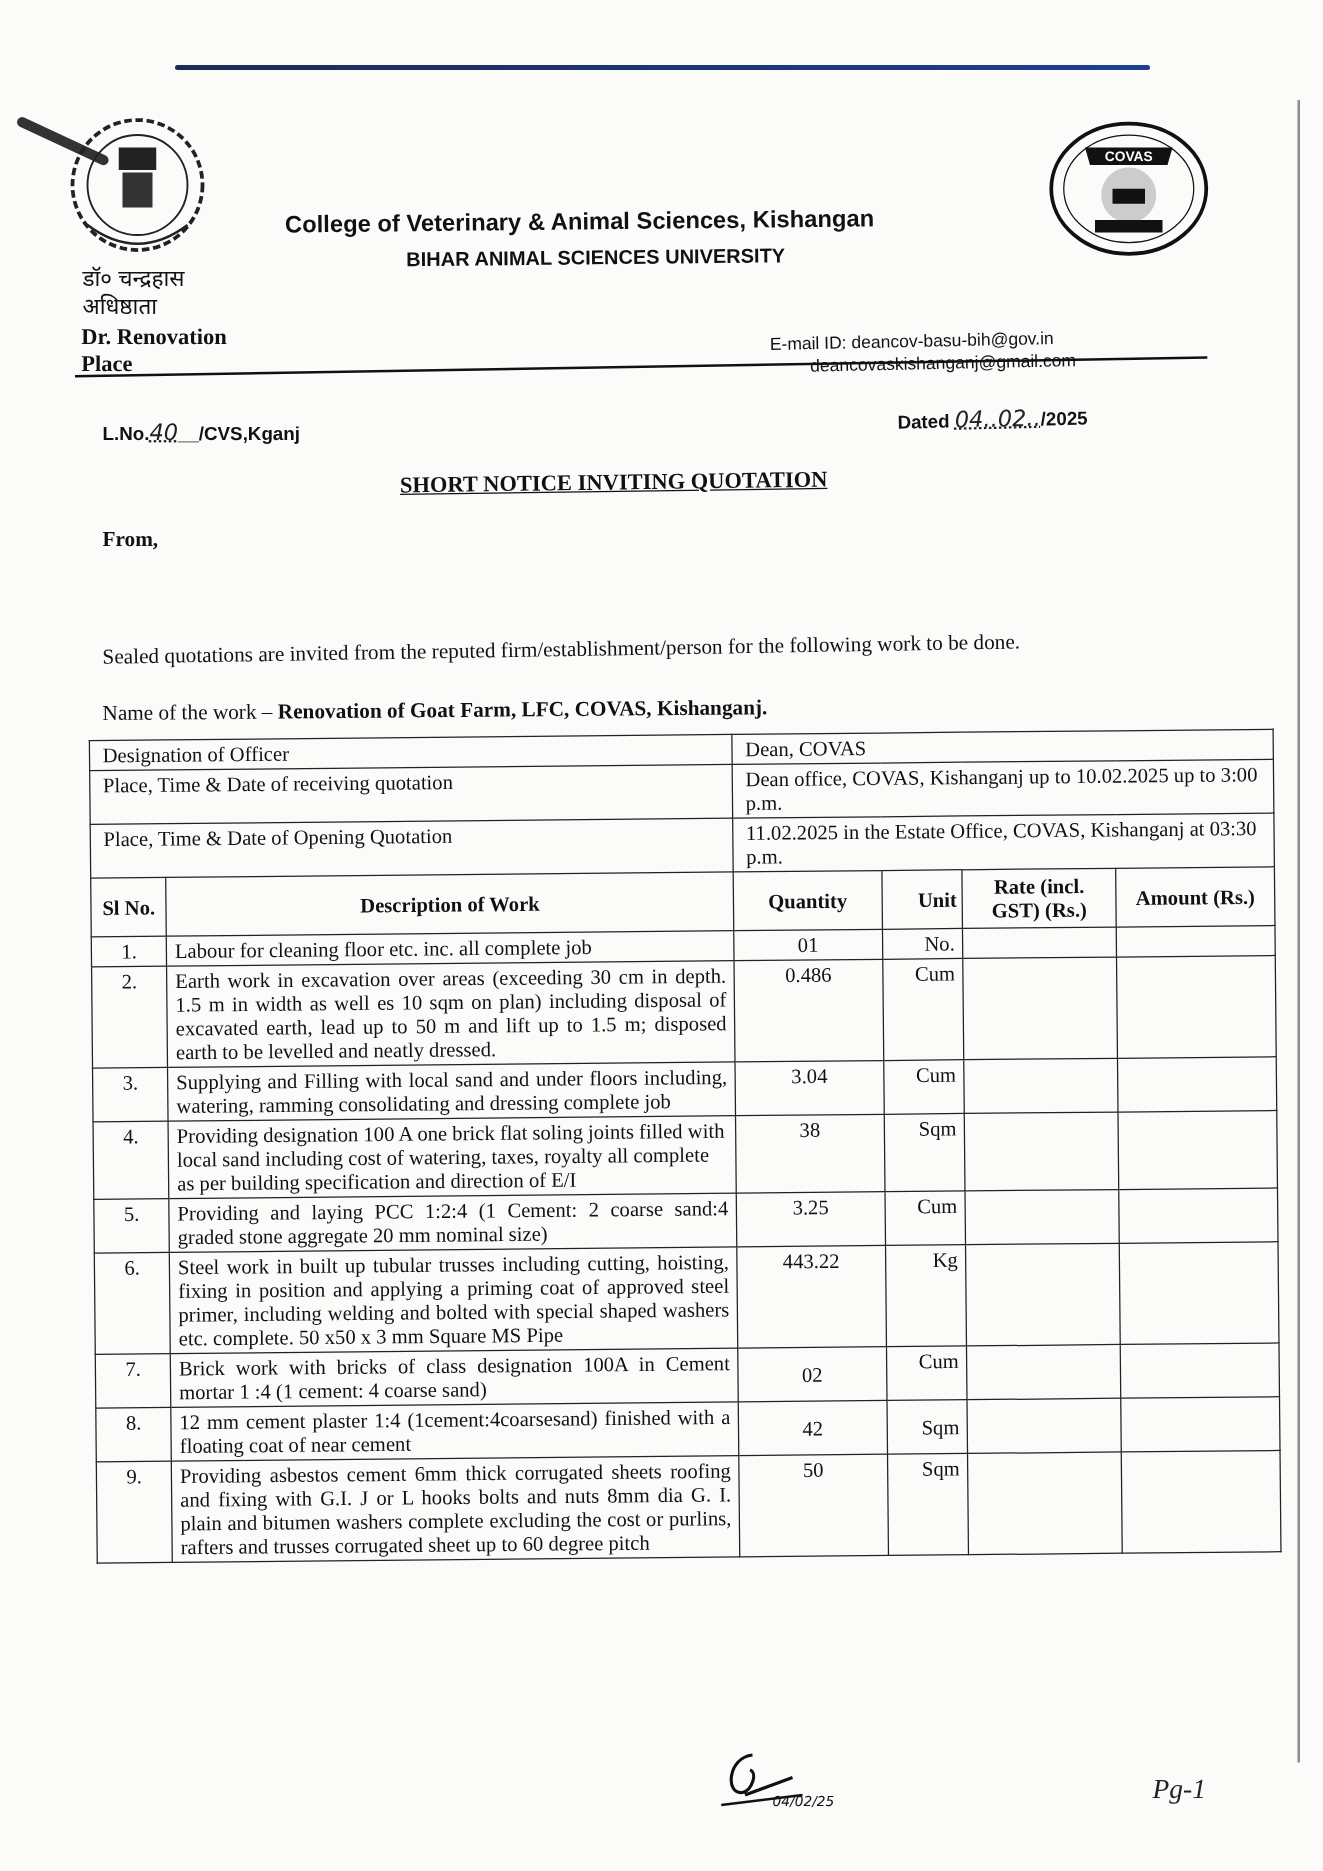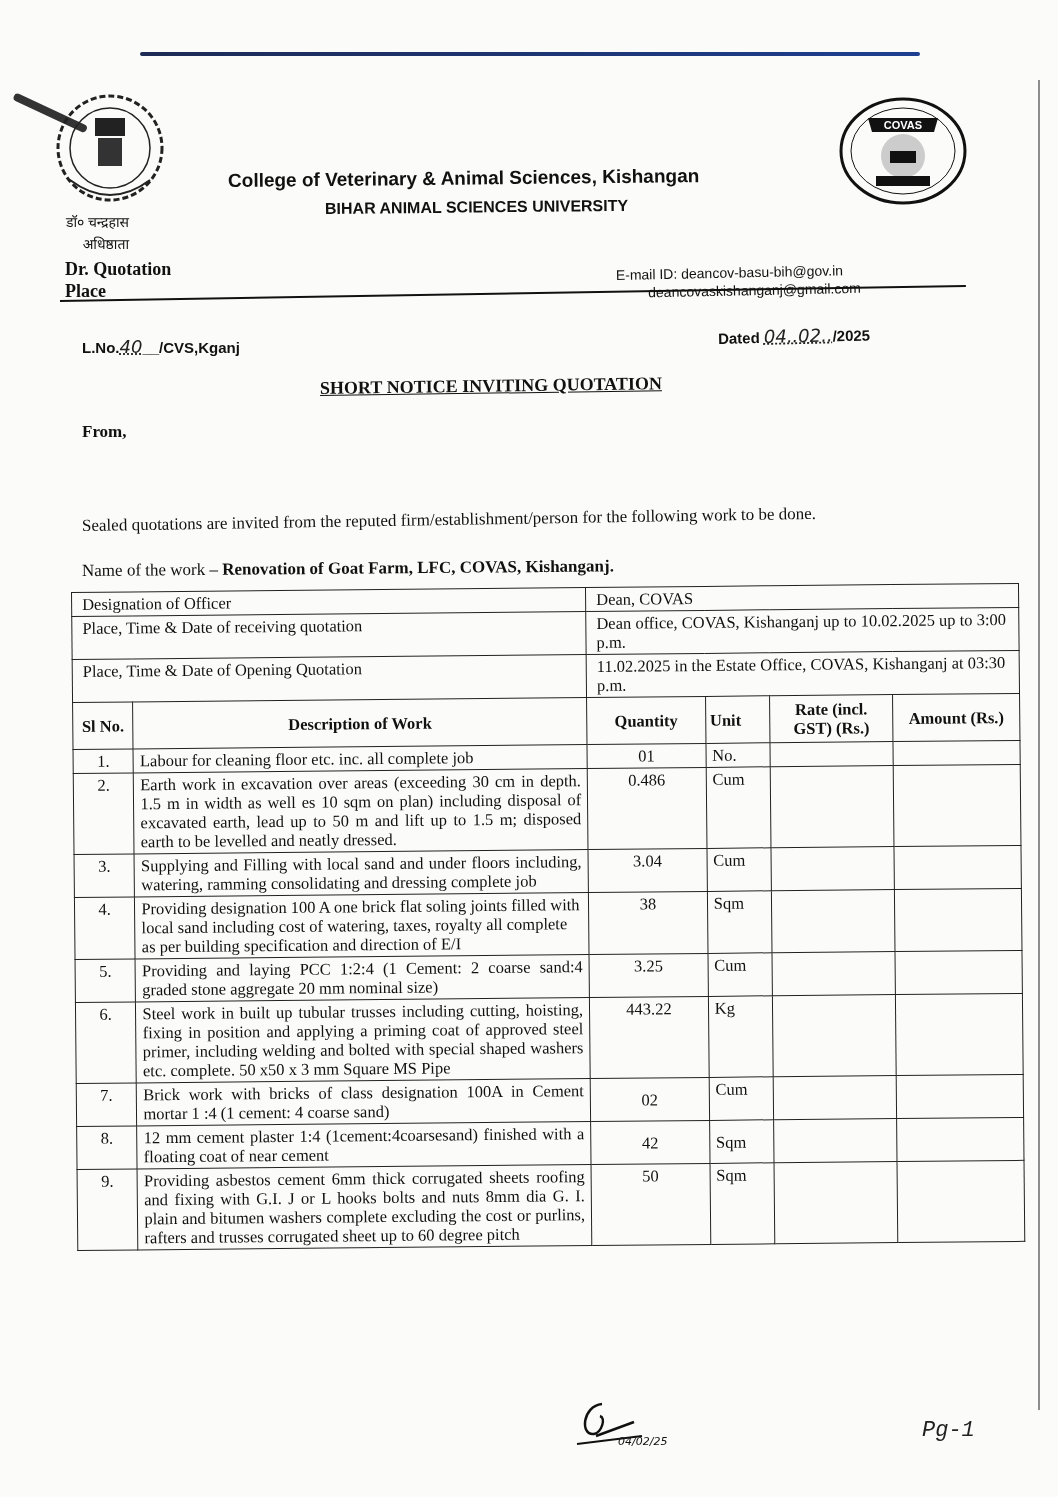--- a/index.html
+++ b/index.html
@@ -12,21 +12,21 @@
     
     .logo-left { position: absolute; left: 40px; top: 88px; width: 130px; height: 125px; }
     .logo-right { position: absolute; left: 838px; top: 96px; width: 130px; height: 110px; }
     .pointer { position: absolute; left: 14px; top: 92px; width: 80px; height: 8px; background: #333; transform: rotate(25deg); transform-origin: left center; border-radius: 4px; }
 
     .hindi1 { position: absolute; left: 266px; top: 108px; font-family: "DejaVu Sans", sans-serif; font-size: 25px; font-weight: bold; color: #111; }
     .hindi2 { position: absolute; left: 392px; top: 144px; font-family: "DejaVu Sans", sans-serif; font-size: 22px; font-weight: bold; color: #111; }
     .eng1 { position: absolute; left: 228px; top: 170px; font-family: "Liberation Sans", sans-serif; font-size: 19px; font-weight: bold; color: #111; transform: rotate(-0.6deg); transform-origin: left; }
     .eng2 { position: absolute; left: 325px; top: 200px; font-family: "Liberation Sans", sans-serif; font-size: 16px; font-weight: bold; color: #111; transform: rotate(-0.6deg); transform-origin: left; }
 
-    .dean-hi { position: absolute; left: 66px; top: 212px; font-family: Liberation Serif, serif; font-size: 14px; line-height: 22px; text-align: right; }
+    .dean-hi { position: absolute; left: 66px; top: 212px; font-family: Liberation Sans, sans-serif; font-size: 18px; line-height: 22px; }
     .dean-en { position: absolute; left: 65px; top: 258px; font-size: 18px; font-weight: bold; line-height: 22px; }
 
     .email { position: absolute; left: 616px; top: 266px; font-family: "Liberation Sans", sans-serif; font-size: 14px; line-height: 18px; transform: rotate(-1.2deg); transform-origin: left; }
     .email .l2 { padding-left: 32px; }
     .hr1 { position: absolute; left: 60px; top: 300px; width: 906px; height: 2px; background: #111; transform: rotate(-0.95deg); transform-origin: left; }
 
     .lno { position: absolute; left: 82px; top: 336px; font-family: "Liberation Sans", sans-serif; font-size: 15px; font-weight: bold; }
     .lno .hand, .dated .hand { font-family: "DejaVu Sans", sans-serif; font-weight: normal; font-style: italic; font-size: 18px; text-decoration: underline dotted; color: #222; }
     .dated { position: absolute; left: 718px; top: 327px; font-family: "Liberation Sans", sans-serif; font-size: 15px; font-weight: bold; transform: rotate(-1.3deg); transform-origin: left; }
 
@@ -40,27 +40,27 @@
 
     
     .tbl-wrap { position: absolute; left: 71px; top: 592px; width: 948px; transform: rotate(-0.55deg); transform-origin: left top; }
     table { width: 100%; border-collapse: collapse; font-size: 16.5px; line-height: 19px; }
     td, th { border: 1.5px solid #222; vertical-align: top; padding: 2px 6px; }
     th { font-weight: bold; text-align: center; vertical-align: middle; }
     .info td { padding: 2px 10px; }
     .c-sl { width: 58px; text-align: center; }
     .c-desc { width: 436px; text-align: justify; }
     .c-qty { width: 114px; text-align: center; }
-    .c-unit { width: 62px; text-align: left; }
+    .c-unit { width: 62px; text-align: right; }
     .c-rate { width: 118px; }
     .c-amt { width: 122px; }
     .hdr th { padding: 4px 4px; }
 
     .sig { position: absolute; left: 572px; top: 1396px; width: 150px; height: 50px; }
-    .pg { position: absolute; left: 922px; top: 1418px; font-family: Liberation Mono, monospace; font-style: italic; font-size: 22px; color: #222; }
+    .pg { position: absolute; left: 922px; top: 1418px; font-family: Liberation Serif, serif; font-style: italic; font-size: 22px; color: #222; }
   </style>
 </head>
 <body>
 
 <div class="page">
   <div class="topline"></div>
   <div class="rightline"></div>
 
   <div class="pointer"></div>
   <svg class="logo-left" viewBox="0 0 130 125">
@@ -82,21 +82,21 @@
   </svg>
 
   <div class="eng1">College of Veterinary &amp; Animal Sciences, Kishangan</div>
   <div class="eng2">BIHAR ANIMAL SCIENCES UNIVERSITY</div>
 
   <div class="dean-hi">
     <div>डॉ० चन्द्रहास</div>
     <div>अधिष्ठाता</div>
   </div>
   <div class="dean-en">
-    <div>Dr. Quotation</div>
+    <div>Dr. Renovation</div>
     <div>Place</div>
   </div>
 
   <div class="email">
     <div>E-mail ID: deancov-basu-bih@gov.in</div>
     <div class="l2">deancovaskishanganj@gmail.com</div>
   </div>
   <div class="hr1"></div>
 
   <div class="lno">

